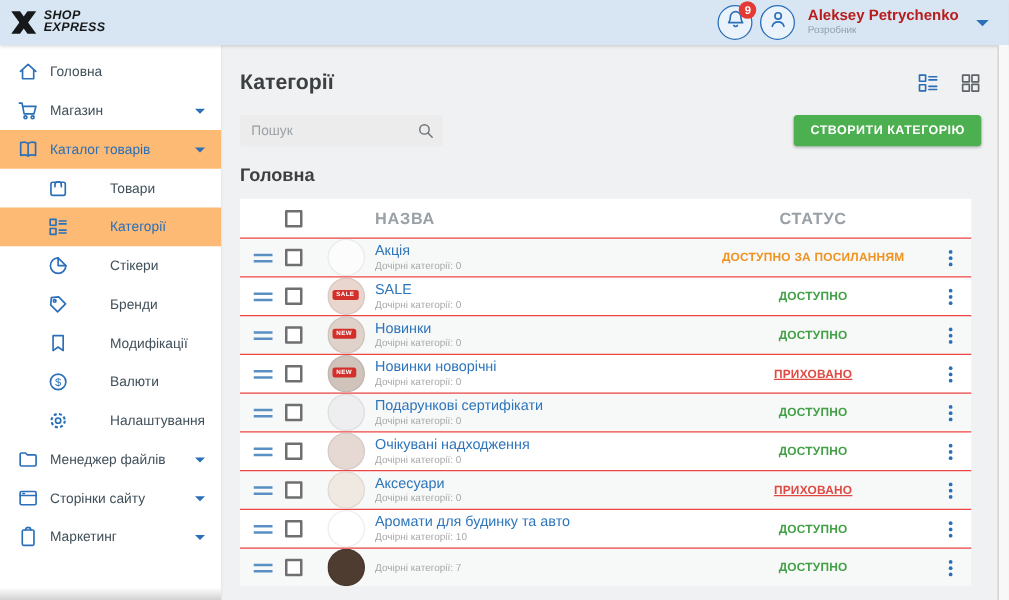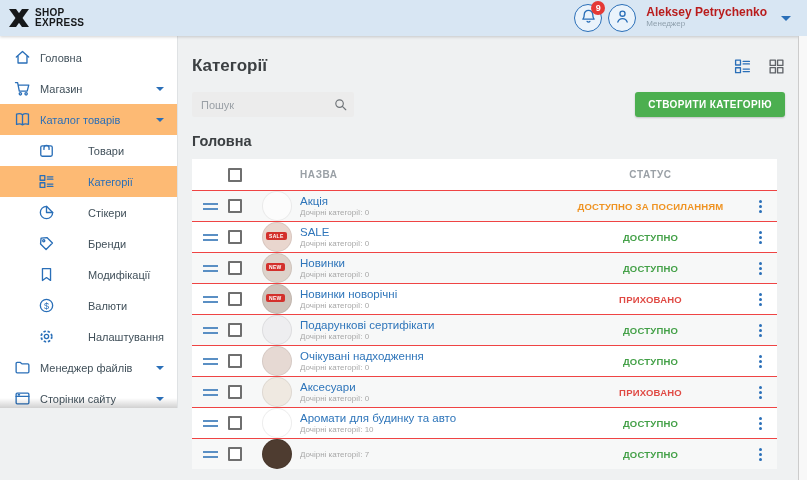--- a/index.html
+++ b/index.html
@@ -3,42 +3,42 @@
 <meta charset="utf-8">
 <style>
   * { margin:0; padding:0; box-sizing:border-box; }
   html,body { width:807px; height:480px; overflow:hidden; background:#eff1f2;
               font-family:"Liberation Sans", sans-serif; }
 
   
   .topbar { position:absolute; left:0; top:0; width:807px; height:36px;
             background:#d8e6f3; display:flex; align-items:center;
             box-shadow:0 1px 3px rgba(0,0,0,.18); z-index:30; }
-  .logo { display:flex; align-items:center; gap:5px; margin-left:8px; cursor:pointer; }
+  .logo { display:flex; align-items:center; gap:5px; margin-left:8px; cursor:pointer;font-style:italic; }
   .logo svg { width:22px; height:20px; display:block; }
   .logo-text { font-size:10px; font-weight:700; color:#16181a; line-height:10px; letter-spacing:.3px; }
   .topbar-right { margin-left:auto; display:flex; align-items:center; margin-right:10px; }
   .circle-btn { width:28px; height:28px; border-radius:50%; border:1.4px solid #2a6fb8;
                 background:#eaf3fb; color:#2a6fb8; display:flex; align-items:center;
                 justify-content:center; position:relative; cursor:pointer; }
   .circle-btn svg { width:17px; height:17px; }
   .circle-btn + .circle-btn { margin-left:6px; }
   .notif-badge { position:absolute; top:-4px; right:-4px; min-width:14px; height:14px;
                  border-radius:8px; background:#e53935; color:#fff; font-size:9px;
                  font-weight:700; display:flex; align-items:center; justify-content:center;
                  padding:0 3px; }
   .user-block { margin-left:10px; line-height:12px; }
   .user-name { font-size:12px; font-weight:700; color:#b91c1c; }
   .user-role { font-size:8px; color:#8fa0ad; }
   .user-chevron { margin-left:14px; margin-right:6px; width:0; height:0;
                   border-left:5px solid transparent; border-right:5px solid transparent;
                   border-top:5px solid #2a6fb8; cursor:pointer; }
 
   
-  .app { position:absolute; top:36px; left:0; width:807px; height:372px; display:flex; }
+  .app { position:absolute; top:36px; left:0; width:807px; height:444px; display:flex; }
 
   
   .sidebar { width:178px; background:#fff; border-right:1px solid #dfe2e4;
              position:relative; padding-top:6px; overflow:hidden; }
   .sidebar::after { content:""; position:absolute; left:0; right:0; bottom:0; height:10px;
                     background:linear-gradient(to bottom, rgba(0,0,0,0), rgba(0,0,0,.18)); }
   .side-item { height:31px; display:flex; align-items:center; padding-left:14px;
                cursor:pointer; color:#41505a; }
   .side-item.child { padding-left:38px;gap:24px; }
   .side-item.active { background:#fdba74; color:#2a6fb8; }
@@ -81,35 +81,35 @@
   .t-head { background:#fff; }
   .t-row:nth-child(odd) { background:#f7f8f8; }
   .t-row:nth-child(even) { background:#ffffff; }
   .t-row { border-top:1px solid #ef4444; }
   .col-drag { width:36px; display:flex; justify-content:center; }
   .col-cb { width:26px; display:flex; }
   .col-thumb { width:46px; display:flex; justify-content:center; }
   .col-name { flex:1; min-width:0; }
   .col-status { width:185px; text-align:center; font-size:9.5px; font-weight:700; letter-spacing:.2px; }
   .col-kebab { width:34px; display:flex; justify-content:center; }
-  .hdr-label { font-size:10px; font-weight:700; color:#9aa0a6; letter-spacing:.6px; }
+  .hdr-label { font-size:13px; font-weight:700; color:#9aa0a6; letter-spacing:.6px; }
   .checkbox { width:14px; height:14px; border:2px solid #6f6f6f; border-radius:1px;
               background:#fff; cursor:pointer; }
   .drag-handle { cursor:grab; display:flex; flex-direction:column; gap:3px; }
   .drag-handle i { display:block; width:15px; height:2px; background:#5a8fc4; }
   .thumb { width:30px; height:30px; border-radius:50%; border:1px solid rgba(0,0,0,.07);
            position:relative; }
   .thumb-badge { position:absolute; left:3px; top:9px; background:#d3302c; color:#fff;
                  font-size:5px; font-weight:700; padding:1px 3px; border-radius:2px;
                  letter-spacing:.3px; }
   .row-name { font-size:11.5px; color:#2e75ba; line-height:13px; cursor:pointer;
               white-space:nowrap; overflow:hidden; text-overflow:ellipsis; }
   .row-sub { font-size:8px; color:#a8a8a8; line-height:9px; }
   .st-available { color:#43a047; }
-  .st-hidden { color:#e04a44; }
+  .st-hidden { color:#e04a44;text-decoration:underline; }
   .st-by-link { color:#ef9322; }
   .kebab { display:flex; flex-direction:column; gap:2px; cursor:pointer; padding:3px; }
   .kebab i { width:3px; height:3px; border-radius:50%; background:#2a6fb8; display:block; }
 
   
   .scroll-track { position:absolute; right:0; top:36px; bottom:0; width:9px;
                   background:#f8f8f8; border-left:1px solid #cccccc; z-index:40; }
 </style>
 </head>
 <body>
@@ -134,21 +134,21 @@
       <span class="notif-badge">9</span>
     </div>
     <div class="circle-btn">
       <span class="js-icon"><svg viewBox="0 0 16 16">
             <circle cx="8" cy="5.4" r="2.4" fill="none" stroke="currentColor" stroke-width="1.25" stroke-linecap="round" stroke-linejoin="round"></circle>
             <path d="M3.6 13.2 a4.6 4.6 0 0 1 8.8 0" fill="none" stroke="currentColor" stroke-width="1.25" stroke-linecap="round" stroke-linejoin="round"></path>
           </svg></span>
     </div>
     <div class="user-block">
       <div class="user-name">Aleksey Petrychenko</div>
-      <div class="user-role">Менеджер</div>
+      <div class="user-role">Розробник</div>
     </div>
     <div class="user-chevron"></div>
   </div>
 </div>
 
 <div class="app">
 
   <aside class="sidebar">
     <nav>
         <div class="side-item">

